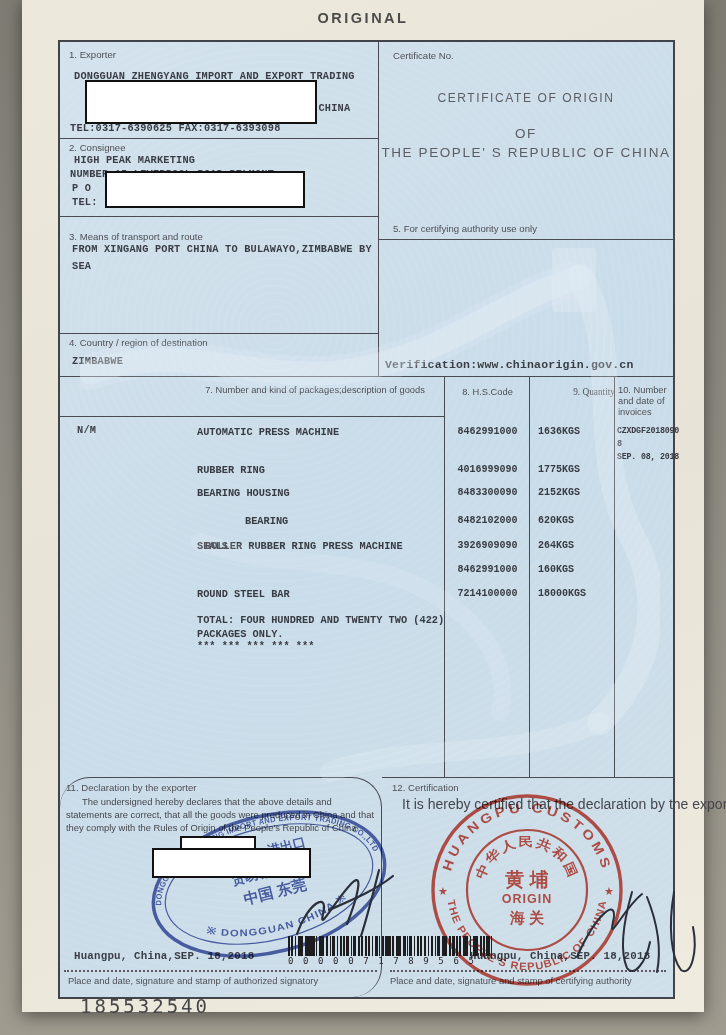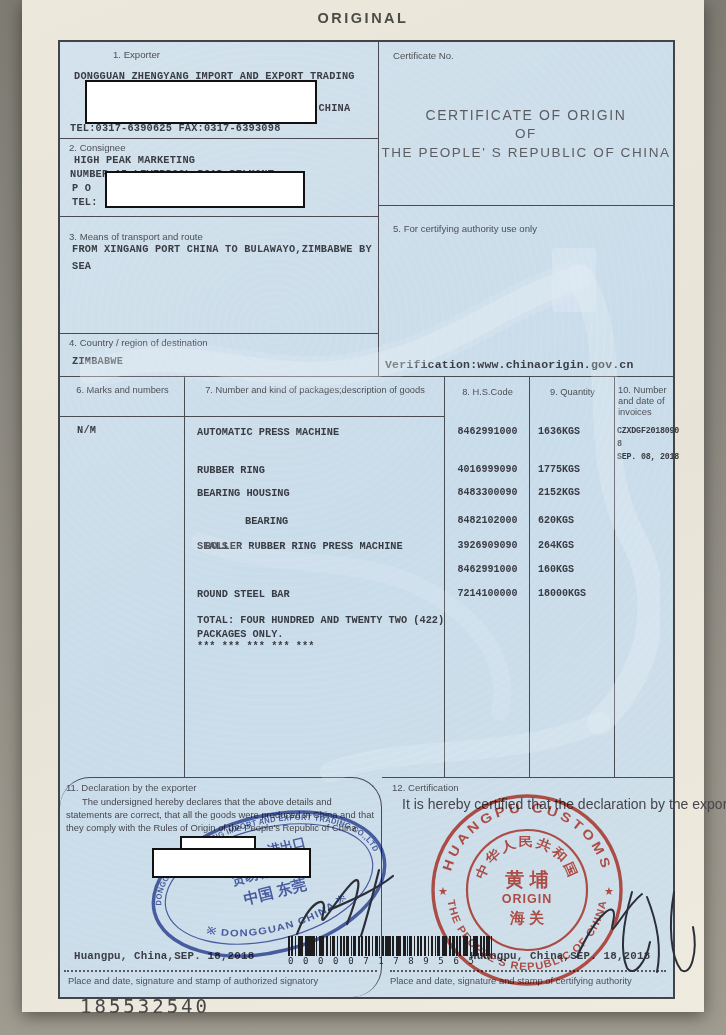--- a/index.html
+++ b/index.html
@@ -63,29 +63,29 @@
         <path d="M 10,130 C 110,95 190,150 290,125 C 380,103 420,60 500,35" stroke-width="24" opacity=".5"></path>
         <path d="M 10,130 C 110,95 190,150 290,125 C 380,103 420,60 500,35" stroke-width="36" stroke-dasharray="7 12" opacity=".25"></path>
         <path d="M 500,35 C 545,110 505,210 555,300 C 585,360 570,430 520,480" stroke-width="26" opacity=".42"></path>
         <path d="M 520,480 C 430,520 330,500 250,530" stroke-width="20" opacity=".35"></path>
         <path d="M 120,300 C 200,330 280,310 350,350 C 410,385 430,430 420,470" stroke-width="18" opacity=".25"></path>
       </g>
       <rect x="472" y="6" width="44" height="64" rx="4" fill="#eef5fa" opacity=".45"></rect>
     </svg>
 
     <div class="cell br bb" style="left:0;top:0;width:319px;height:97px;">
-      <span class="lbl" style="left:9px;top:7px;margin-left:44px;">1. Exporter</span>
+      <span class="lbl" style="left:9px;top:7px;">1. Exporter</span>
       <span class="tw" style="left:14px;top:28px;">DONGGUAN ZHENGYANG IMPORT AND EXPORT TRADING</span>
       <span class="tw" style="left:252px;top:60px;">,CHINA</span>
       <span class="tw" style="left:10px;top:80px;">TEL:0317-6390625   FAX:0317-6393098</span>
     </div>
 
-    <div class="cell bb" style="left:319px;top:0;width:294px;height:164px;">
+    <div class="cell bb" style="left:319px;top:0;width:294px;height:198px;">
       <span class="lbl" style="left:14px;top:8px;">Certificate No.</span>
-      <span class="title" style="top:65px;font-size:14px;text-align:center;">CERTIFICATE OF ORIGIN</span>
+      <span class="title" style="top:49px;font-size:12px;text-align:center;">CERTIFICATE OF ORIGIN</span>
       <span class="title" style="top:84px;">OF</span>
       <span class="title" style="top:103px;">THE PEOPLE' S REPUBLIC OF CHINA</span>
     </div>
 
     <div class="cell br bb" style="left:0;top:97px;width:319px;height:78px;">
       <span class="lbl" style="left:9px;top:3px;">2. Consignee</span>
       <span class="tw" style="left:14px;top:15px;">HIGH PEAK MARKETING</span>
       <span class="tw" style="left:10px;top:29px;">NUMBER 15 LIVERPOOL ROAD BELMONT</span>
       <span class="tw" style="left:12px;top:43px;">P O</span>
       <span class="tw" style="left:12px;top:57px;">TEL:</span>
@@ -100,31 +100,28 @@
     <div class="cell bb" style="left:319px;top:175px;width:294px;height:160px;">
       <span class="lbl" style="left:14px;top:6px;">5. For certifying authority use only</span>
       <span class="tw" style="left:6px;top:141px;font-size:11.5px;">Verification:www.chinaorigin.gov.cn</span>
     </div>
 
     <div class="cell br bb" style="left:0;top:292px;width:319px;height:43px;">
       <span class="lbl" style="left:9px;top:3px;text-align:right;">4. Country / region of destination</span>
       <span class="tw" style="left:12px;top:21px;">ZIMBABWE</span>
     </div>
 
-    <div class="cell br" style="left:0;top:335px;width:125px;height:400px;">
-      <span class="hdr" style="left:0;top:8px;width:125px;text-align:center;">6. Marks and numbers</span>
-    </div>
     <div class="cell br" style="left:125px;top:335px;width:260px;height:400px;">
       <span class="hdr" style="left:0;top:8px;width:260px;text-align:center;">7. Number and kind of packages;description of goods</span>
     </div>
     <div class="cell br" style="left:385px;top:335px;width:85px;height:400px;">
       <span class="hdr" style="left:0;top:10px;width:85px;text-align:center;">8. H.S.Code</span>
     </div>
     <div class="cell br" style="left:470px;top:335px;width:85px;height:400px;">
-      <span class="hdr" style="left:0;top:10px;width:85px;text-align:center;">9. Quantity</span>
+      <span class="hdr" style="left:0;top:10px;width:85px;text-align:right;font-family:Liberation Serif, serif;">9. Quantity</span>
     </div>
     <div class="cell" style="left:555px;top:335px;width:58px;height:400px;">
       <span class="hdr" style="left:3px;top:8px;">10. Number</span>
       <span class="hdr" style="left:3px;top:19px;">and date of</span>
       <span class="hdr" style="left:3px;top:30px;">invoices</span>
     </div>
     <div class="cell bb" style="left:0;top:374px;width:385px;height:1px;"></div>
 
     <span class="tw" style="left:17px;top:382px;">N/M</span>
 

